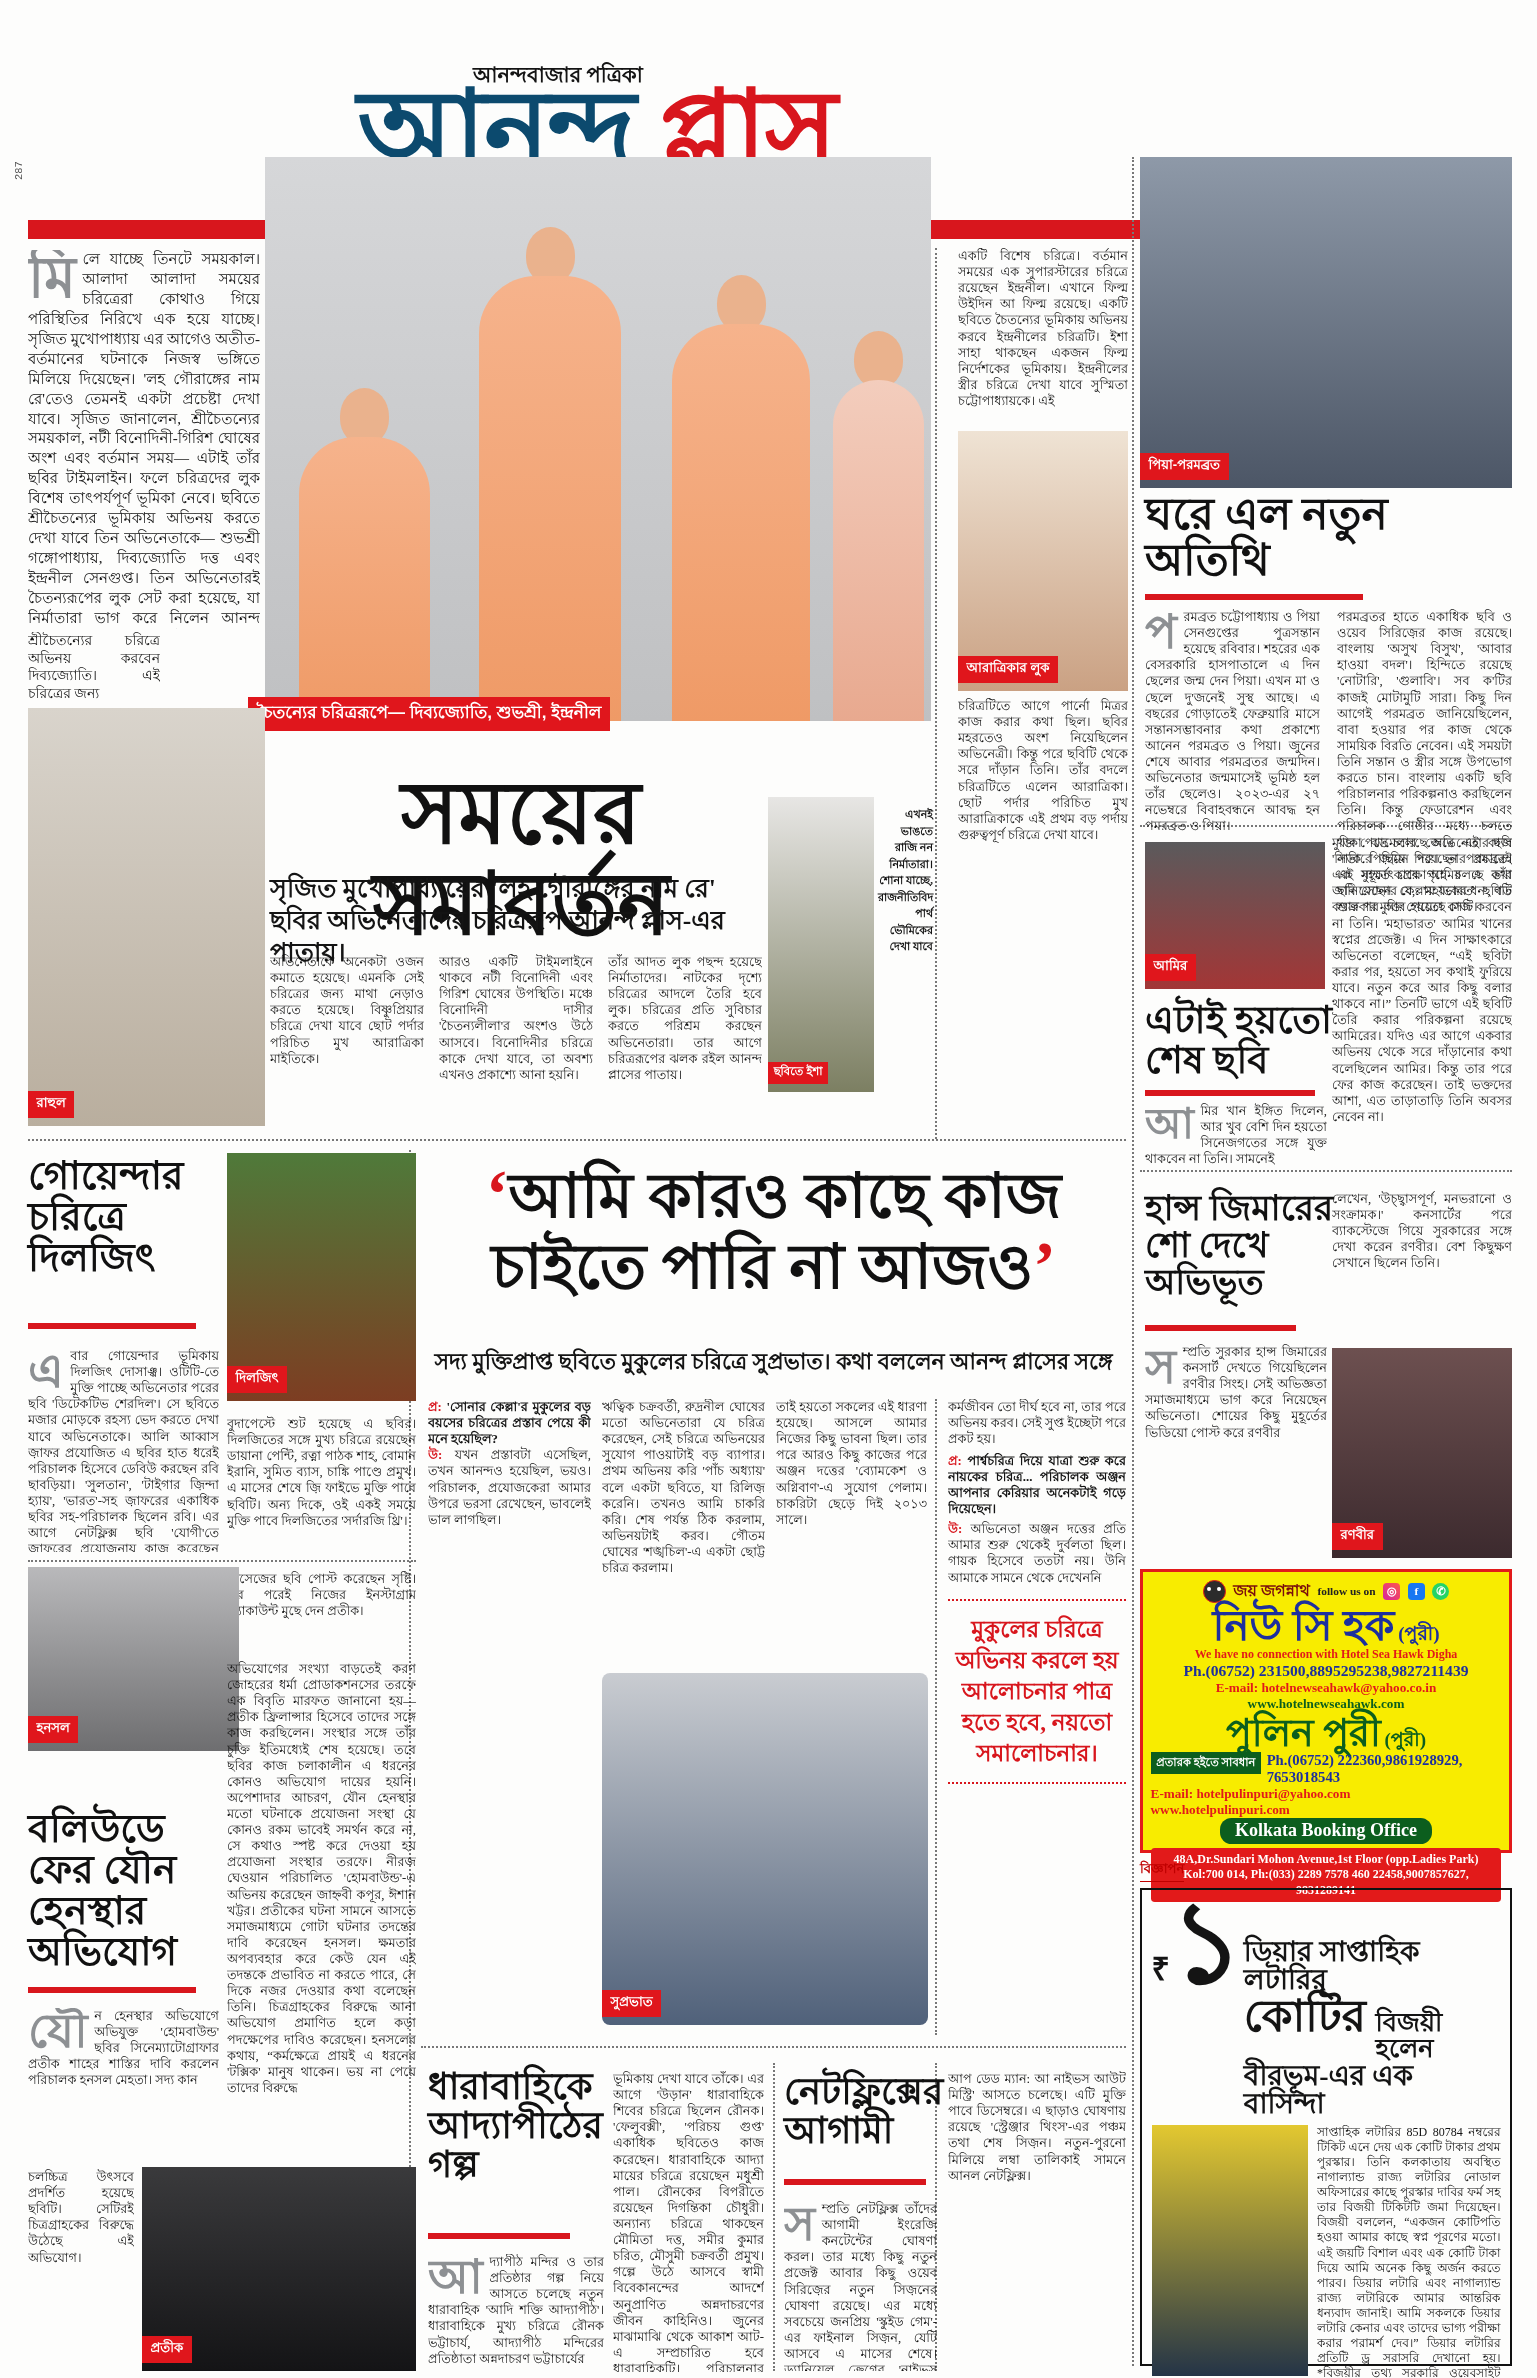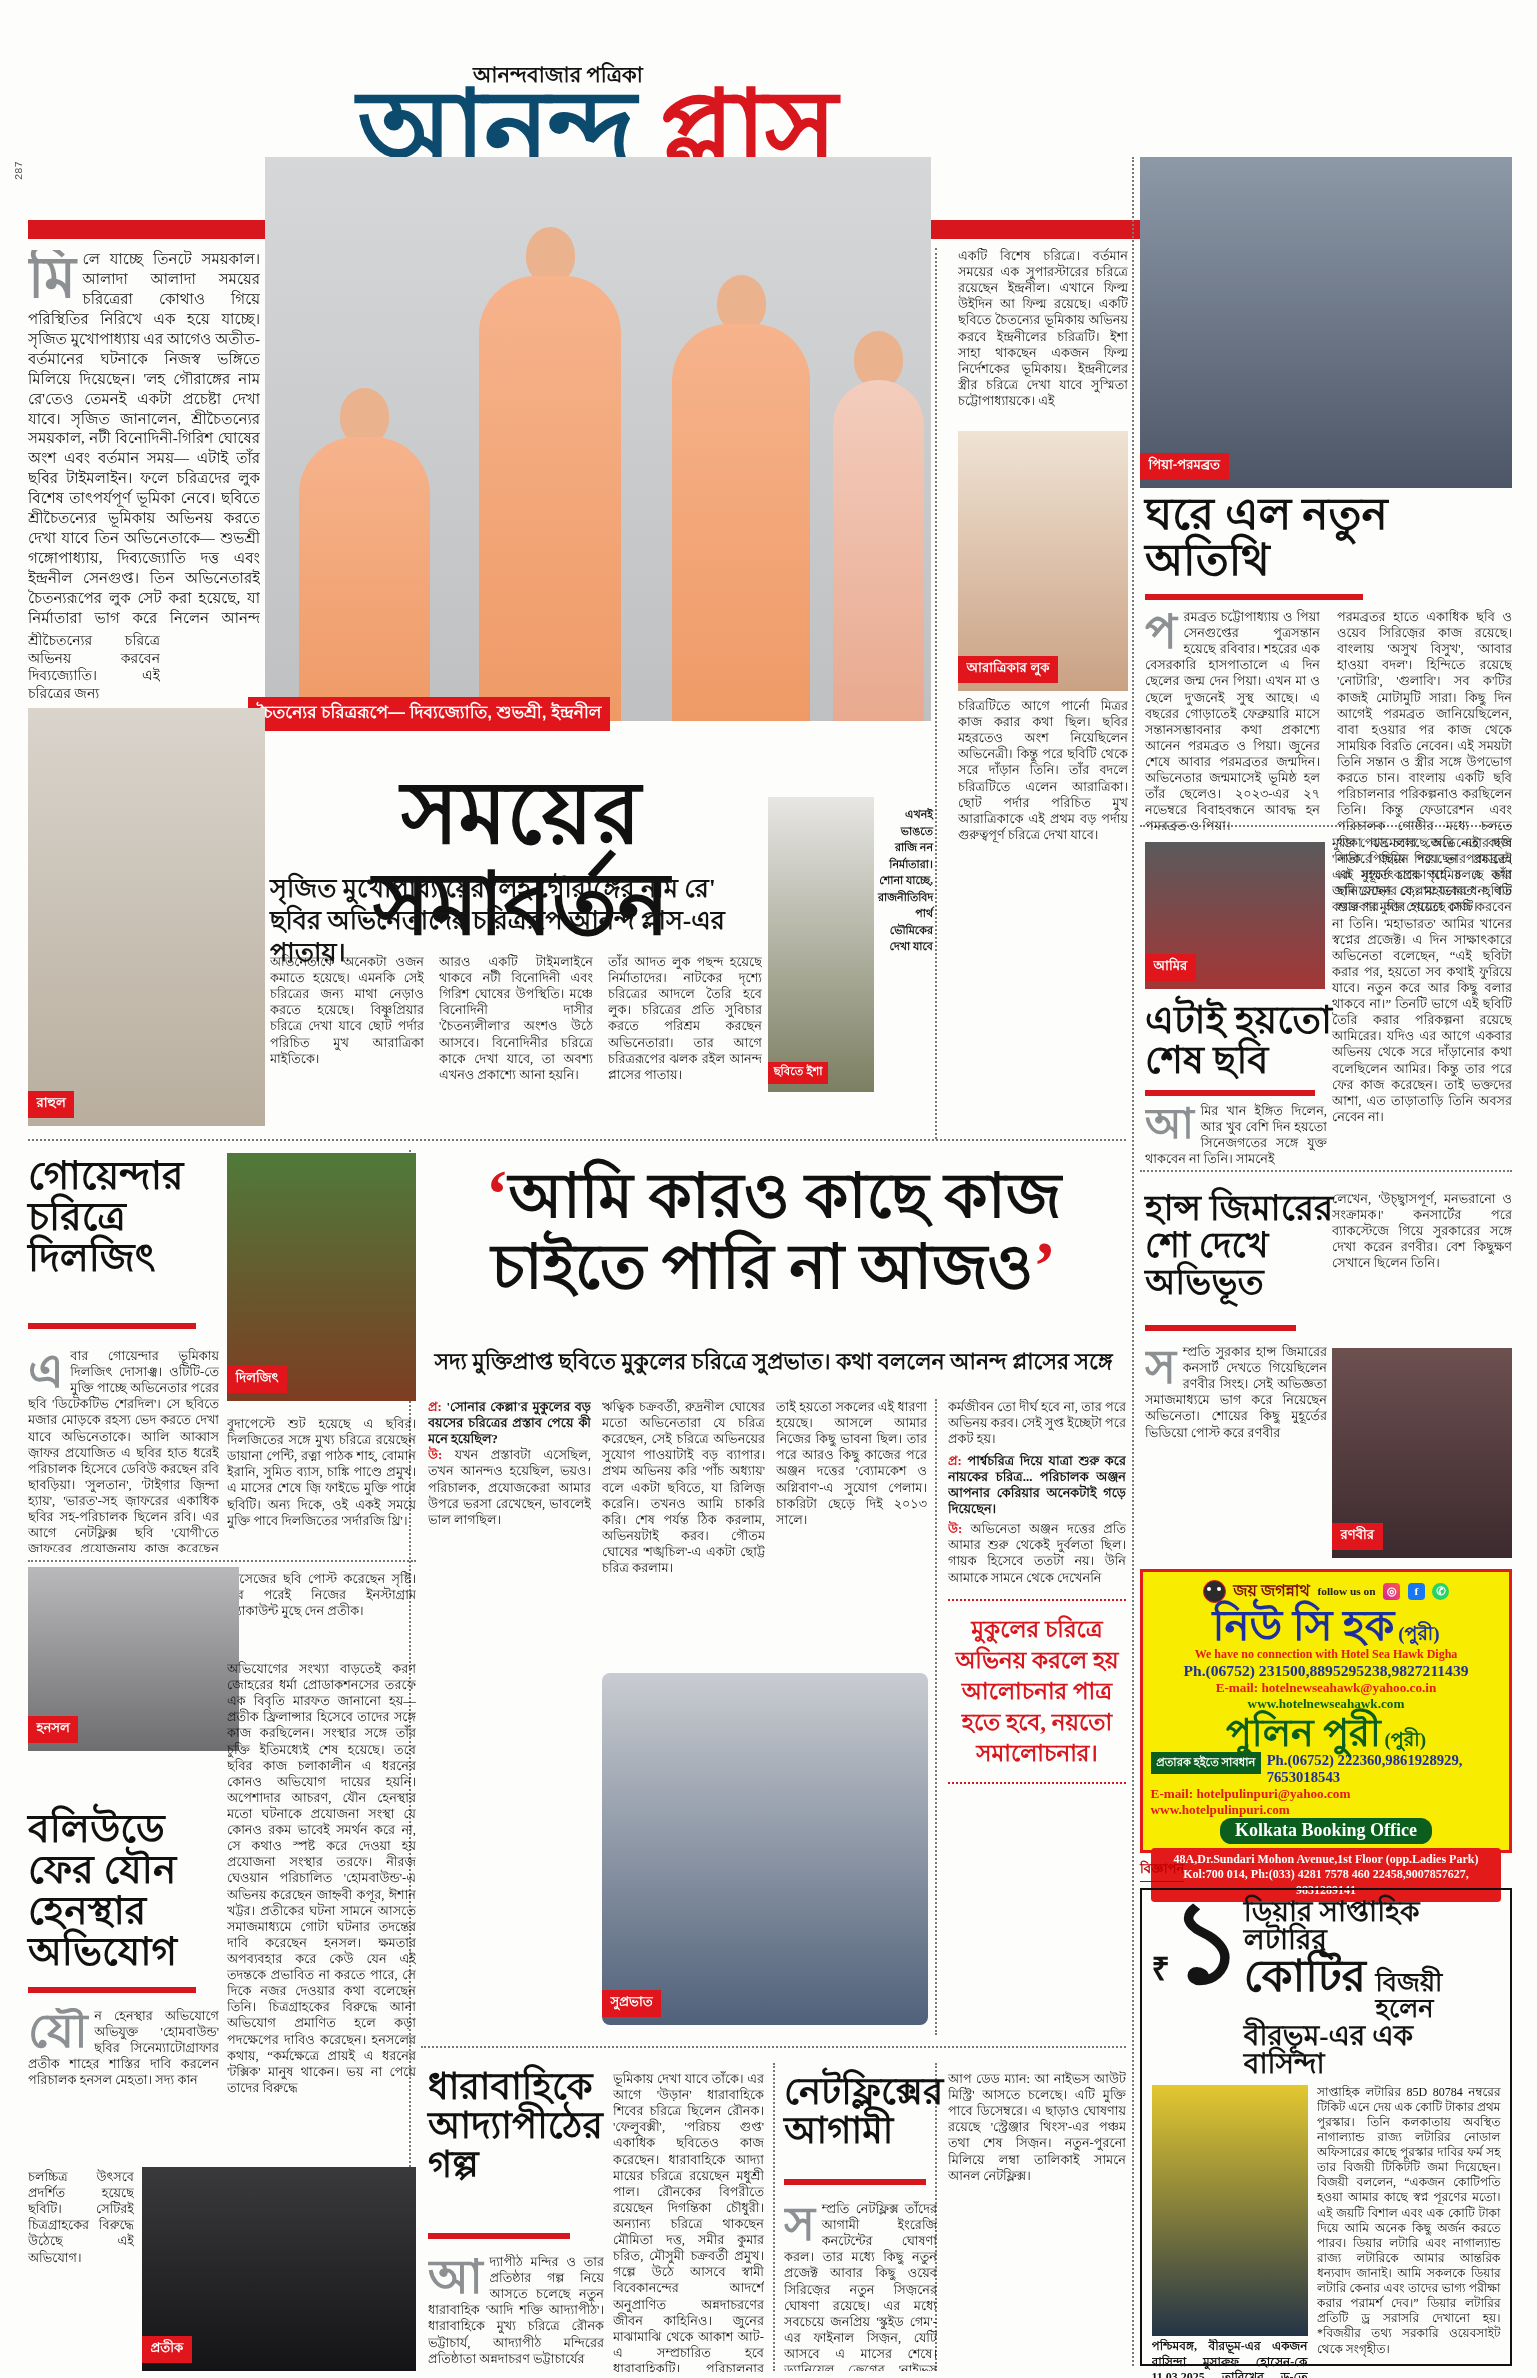--- a/index.html
+++ b/index.html
@@ -184,32 +184,32 @@
     <div style="color:#0c5e1e;font-weight:bold;font-size:13.2px;">www.hotelnewseahawk.com</div>
     <div style="margin-top:1.9px;"><span class="hname2">পুলিন পুরী</span>
          <span class="hname2 hsmall">(পুরী)</span></div>
     <div class="warnbox">প্রতারক হইতে সাবধান</div>
     <div style="color:#1d2f9e;font-weight:bold;font-size:14.7px;text-align:left;">Ph.(06752) 222360,9861928929, 7653018543</div>
     <div style="color:#e21a1a;font-weight:bold;font-size:13.2px;text-align:left;">E-mail: hotelpulinpuri@yahoo.com</div>
     <div style="color:#e21a1a;font-weight:bold;font-size:13.2px;text-align:left;">www.hotelpulinpuri.com</div>
     <div style="clear:both;"><span class="bookpill">Kolkata Booking Office</span></div>
     <div class="addr">
       <div>48A,Dr.Sundari Mohon Avenue,1st Floor (opp.Ladies Park)</div>
-      <div>Kol:700 014, Ph:(033) 4281 7578  460 22458,9007857627, 9831289141</div>
+      <div>Kol:700 014, Ph:(033) 2289 7578  460 22458,9007857627, 9831289141</div>
     </div>
   </div>
   <div class="abs" style="left:1140px;top:1859px;font-size:13.2px;color:#c00000;border-bottom:0.9px solid #c00000;font-weight:bold;">বিজ্ঞাপন</div>
 
   <div class="abs lott" style="left:1140px;top:1888px;width:372px;height:478px;">
     <div style="display:flex;align-items:flex-start;">
       <div style="display:flex;align-items:flex-end;">
         <span style="font-size:32px;font-weight:bold;">₹</span>
         <span style="font-size:114px;font-weight:bold;line-height:.8;">১</span>
       </div>
-      <div style="flex:1;">
+      <div style="flex:1;margin-top:40px;">
         <div class="lhead" style="font-size:28px;">ডিয়ার সাপ্তাহিক লটারির</div>
         <div style="display:flex;align-items:baseline;gap:9.5px;">
           <span class="lhead" style="font-size:44px;">কোটির</span>
           <span class="lhead" style="font-size:25.6px;">বিজয়ী হলেন</span>
         </div>
         <div class="lhead" style="font-size:28px;">বীরভূম-এর এক বাসিন্দা</div>
       </div>
     </div>
     <div style="display:flex;gap:9.5px;margin-top:5.7px;">
       <div style="width:156px;">

